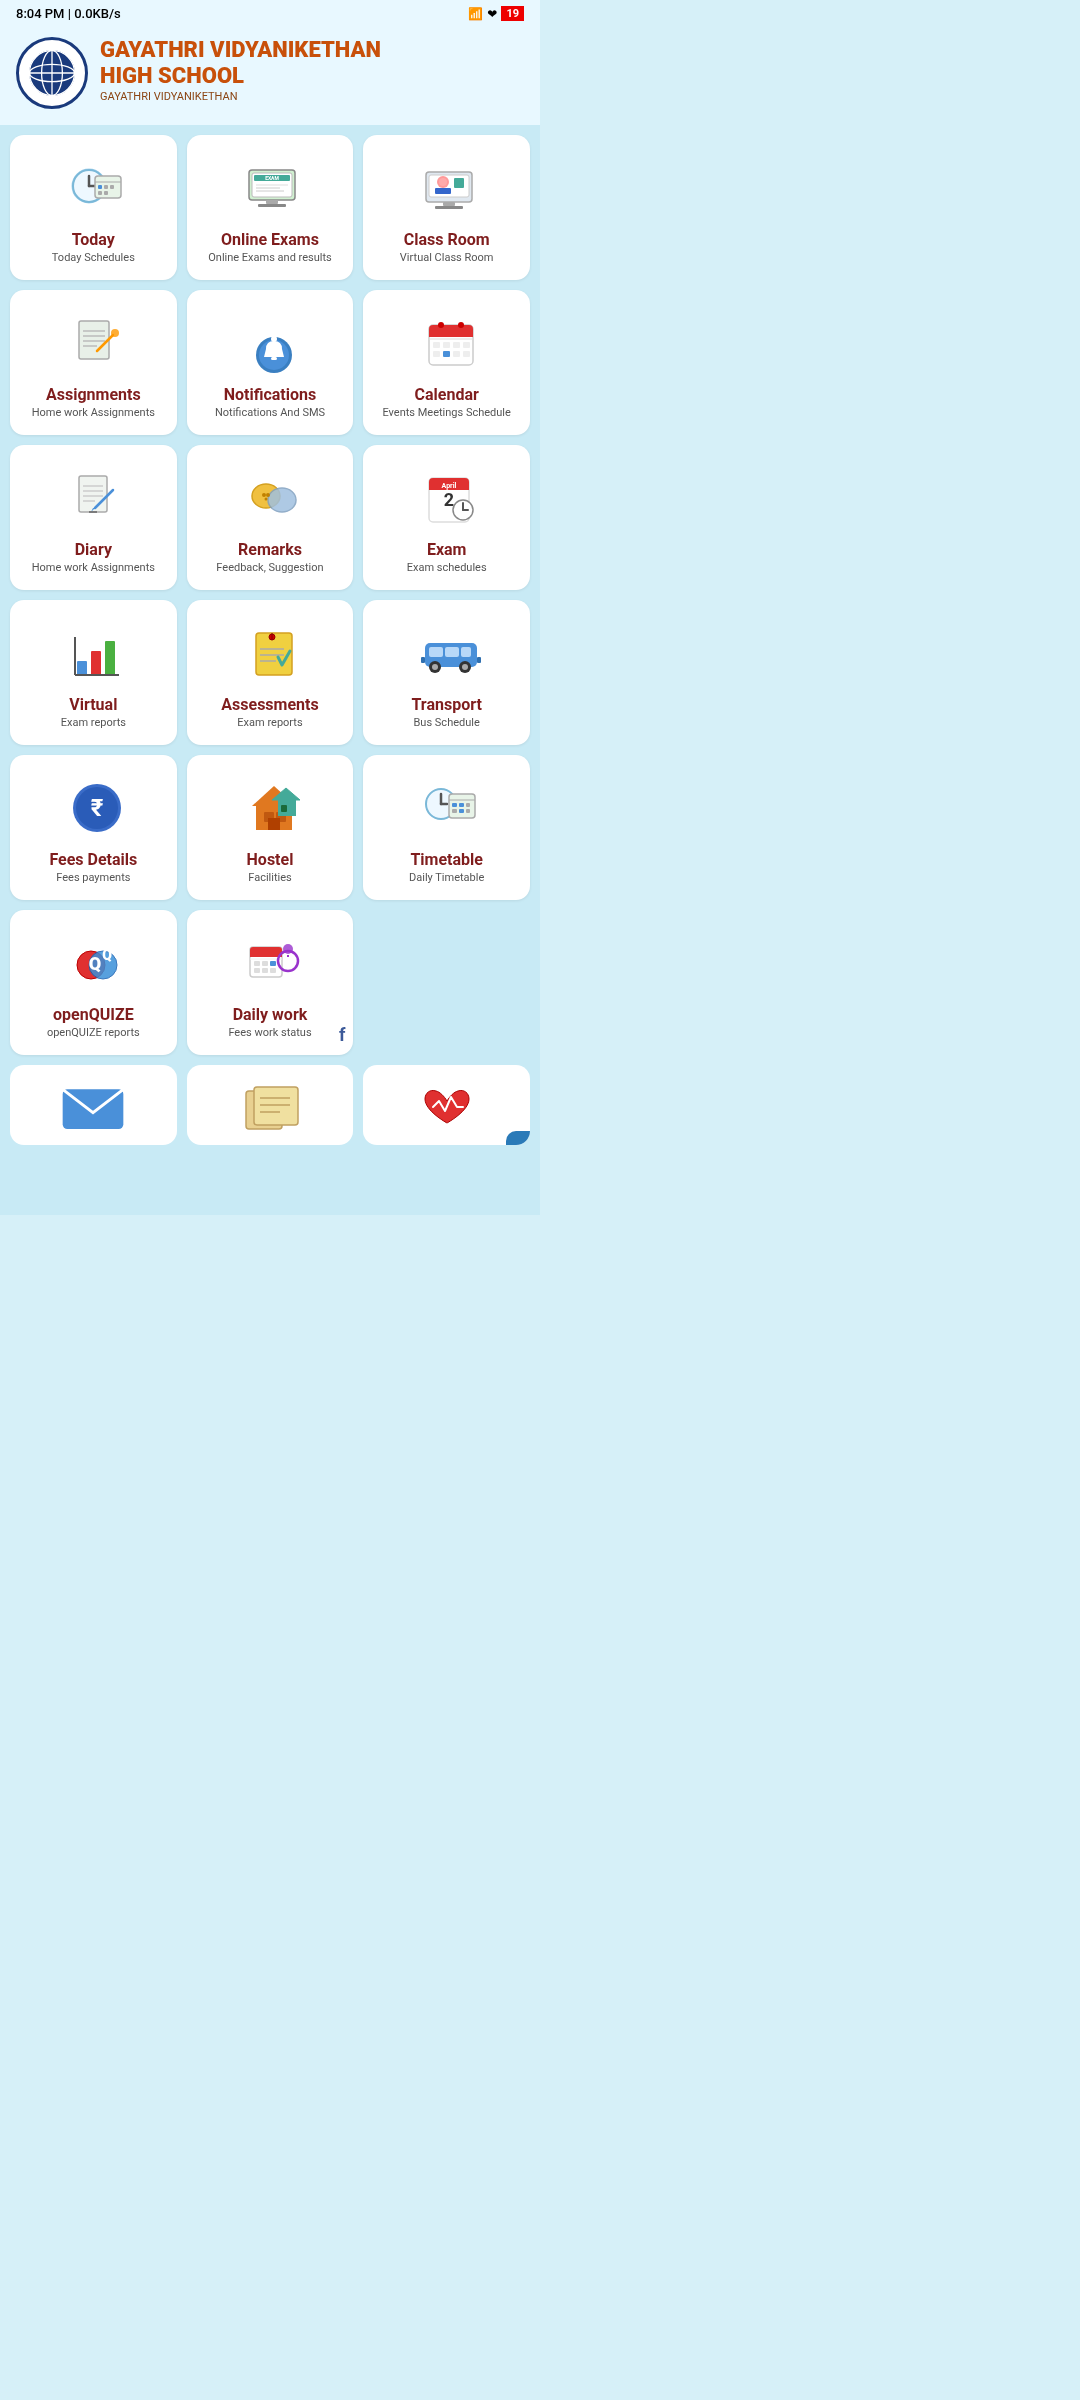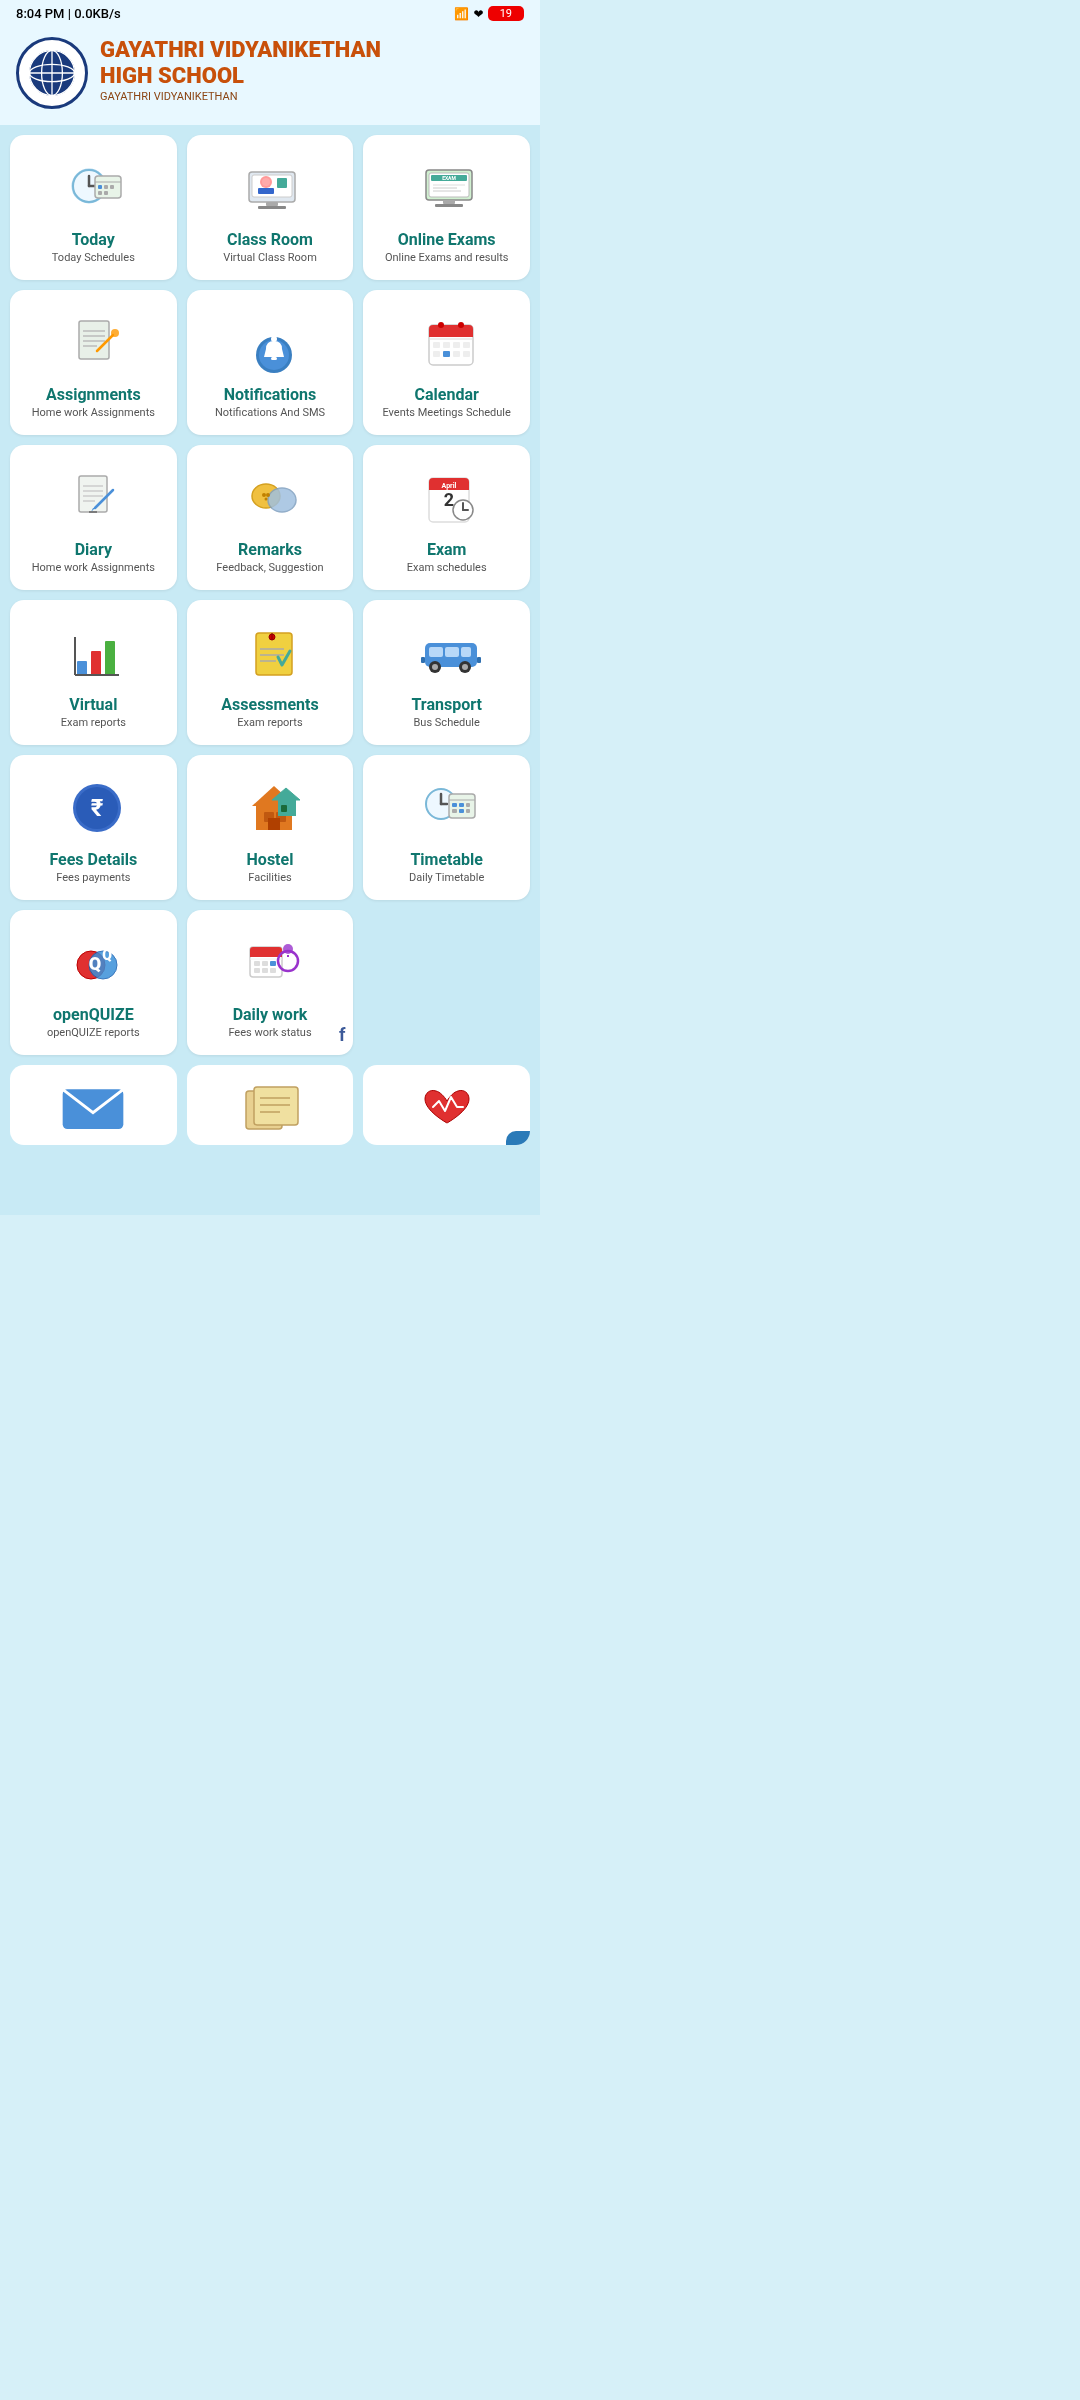--- a/index.html
+++ b/index.html
@@ -23,24 +23,24 @@
     }
     .status-right {
       display: flex;
       align-items: center;
       gap: 4px;
       font-size: 12px;
     }
     .battery {
       background: #e00;
       color: white;
-      border-radius: 5px;
-      padding: 1px 12px;
+      border-radius: 0;
+      padding: 1px 5px;
       font-size: 11px;
-      font-weight: normal;
+      font-weight: bold;
     }
 
     
     .header {
       background: #e8f8ff;
       display: flex;
       align-items: flex-start;
       padding: 10px 16px 16px;
       gap: 12px;
     }
@@ -101,21 +101,21 @@
       display: flex;
       align-items: center;
       justify-content: flex-end;
       margin-bottom: 8px;
       font-size: 42px;
     }
 
     .card-title {
       font-size: 16px;
       font-weight: 700;
-      color: #0f766e;
+      color: #7f1d1d;
       text-align: center;
       line-height: 1.2;
       margin-bottom: 2px;
     }
     .card-subtitle {
       font-size: 11px;
       color: #555;
       text-align: center;
       line-height: 1.3;
     }
@@ -185,51 +185,51 @@
         <rect x="37" y="33" width="4" height="4" rx="1" fill="#aaa"></rect>
       </svg>
     </div>
     <div class="card-title">Today</div>
     <div class="card-subtitle">Today Schedules</div>
   </div>
 
   <div class="card">
     <div class="card-icon">
       <svg viewBox="0 0 60 60" width="60" height="60">
+        <rect x="5" y="12" width="46" height="30" rx="3" fill="#d0f0d0" stroke="#888" stroke-width="1.5"></rect>
+        <rect x="8" y="15" width="40" height="24" rx="2" fill="#fff" stroke="#bbb" stroke-width="1"></rect>
+        <rect x="10" y="17" width="36" height="6" rx="1" fill="#4a9"></rect>
+        <text x="28" y="22" text-anchor="middle" font-size="5" fill="white" font-weight="bold">EXAM</text>
+        <line x1="12" y1="27" x2="44" y2="27" stroke="#ddd" stroke-width="1"></line>
+        <line x1="12" y1="30" x2="36" y2="30" stroke="#ccc" stroke-width="1"></line>
+        <line x1="12" y1="33" x2="40" y2="33" stroke="#ccc" stroke-width="1"></line>
+        <rect x="22" y="42" width="12" height="4" rx="1" fill="#aaa"></rect>
+        <rect x="14" y="46" width="28" height="3" rx="1" fill="#888"></rect>
+      </svg>
+    </div>
+    <div class="card-title">Online Exams</div>
+    <div class="card-subtitle">Online Exams and results</div>
+  </div>
+
+  <div class="card">
+    <div class="card-icon">
+      <svg viewBox="0 0 60 60" width="60" height="60">
         <rect x="5" y="14" width="46" height="30" rx="3" fill="#e0e8f0" stroke="#aaa" stroke-width="1.5"></rect>
         <rect x="8" y="17" width="40" height="22" rx="2" fill="#fff" stroke="#ccc" stroke-width="1"></rect>
         <circle cx="22" cy="24" r="6" fill="#ff9999"></circle>
         <circle cx="22" cy="24" r="4" fill="#ffaaaa"></circle>
         <rect x="14" y="30" width="16" height="6" rx="1" fill="#3366cc"></rect>
         <rect x="16" y="22" width="20" height="10" rx="1" fill="none" stroke="none"></rect>
         <rect x="33" y="20" width="10" height="10" rx="1" fill="#4a9"></rect>
         <rect x="22" y="44" width="12" height="4" rx="1" fill="#aaa"></rect>
         <rect x="14" y="48" width="28" height="3" rx="1" fill="#888"></rect>
       </svg>
     </div>
     <div class="card-title">Class Room</div>
     <div class="card-subtitle">Virtual Class Room</div>
-  </div>
-
-  <div class="card">
-    <div class="card-icon">
-      <svg viewBox="0 0 60 60" width="60" height="60">
-        <rect x="5" y="12" width="46" height="30" rx="3" fill="#d0f0d0" stroke="#888" stroke-width="1.5"></rect>
-        <rect x="8" y="15" width="40" height="24" rx="2" fill="#fff" stroke="#bbb" stroke-width="1"></rect>
-        <rect x="10" y="17" width="36" height="6" rx="1" fill="#4a9"></rect>
-        <text x="28" y="22" text-anchor="middle" font-size="5" fill="white" font-weight="bold">EXAM</text>
-        <line x1="12" y1="27" x2="44" y2="27" stroke="#ddd" stroke-width="1"></line>
-        <line x1="12" y1="30" x2="36" y2="30" stroke="#ccc" stroke-width="1"></line>
-        <line x1="12" y1="33" x2="40" y2="33" stroke="#ccc" stroke-width="1"></line>
-        <rect x="22" y="42" width="12" height="4" rx="1" fill="#aaa"></rect>
-        <rect x="14" y="46" width="28" height="3" rx="1" fill="#888"></rect>
-      </svg>
-    </div>
-    <div class="card-title">Online Exams</div>
-    <div class="card-subtitle">Online Exams and results</div>
   </div>
 
   <div class="card">
     <div class="card-icon">
       <svg viewBox="0 0 60 60" width="60" height="60">
         <rect x="12" y="8" width="30" height="38" rx="2" fill="#e8f0e8" stroke="#aaa" stroke-width="1.5"></rect>
         <line x1="16" y1="18" x2="38" y2="18" stroke="#bbb" stroke-width="1.5"></line>
         <line x1="16" y1="23" x2="38" y2="23" stroke="#bbb" stroke-width="1.5"></line>
         <line x1="16" y1="28" x2="38" y2="28" stroke="#bbb" stroke-width="1.5"></line>
         <line x1="16" y1="33" x2="30" y2="33" stroke="#bbb" stroke-width="1.5"></line>

